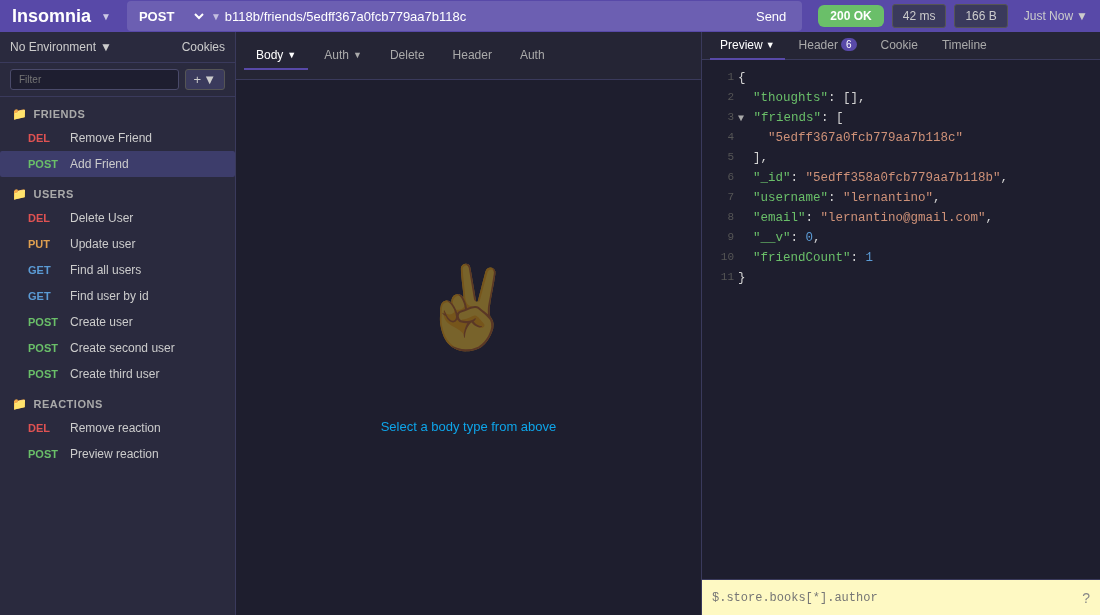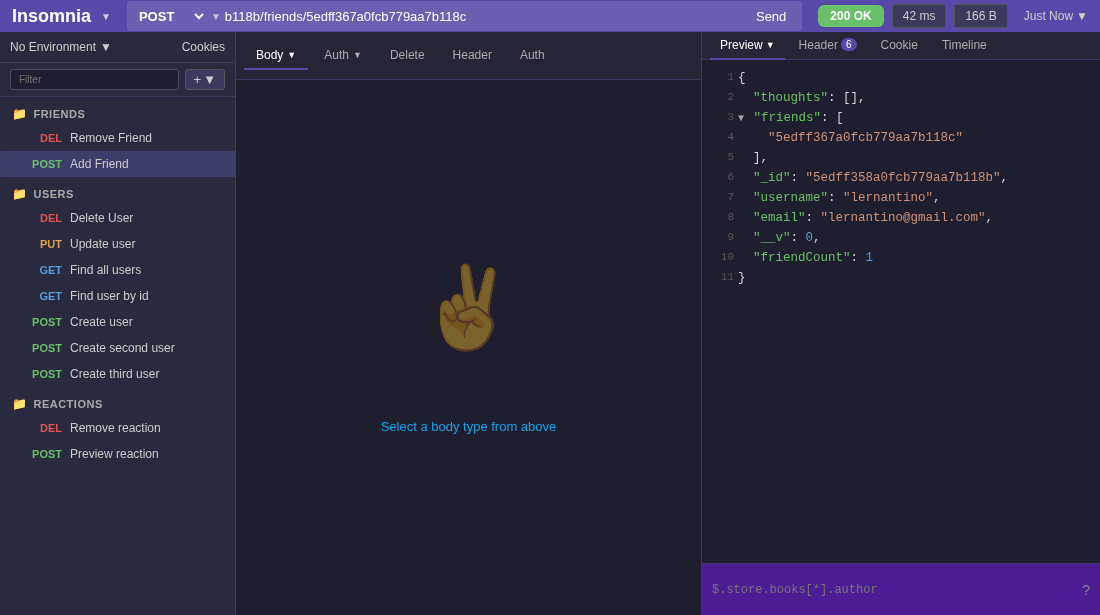--- a/index.html
+++ b/index.html
@@ -33,21 +33,21 @@
     #sidebar-filter { display: flex; align-items: center; gap: 6px; padding: 6px 10px; border-bottom: 1px solid #3a3a5c; }
     #filter-input { background: #1e1e30; border: 1px solid #4a4a6a; border-radius: 3px; color: #ccc; font-size: 10px; padding: 4px 8px; flex: 1; outline: none; }
     #add-btn { background: #3a3a5c; border: 1px solid #555; border-radius: 3px; color: #ccc; cursor: pointer; padding: 2px 8px; font-size: 13px; display: flex; align-items: center; gap: 2px; }
 
     #sidebar-list { flex: 1; overflow-y: auto; padding-bottom: 8px; }
     .group-header { display: flex; align-items: center; gap: 6px; padding: 10px 12px 4px 12px; color: #aaa; font-size: 11px; font-weight: 700; letter-spacing: 0.5px; cursor: pointer; }
     .folder-icon { font-size: 12px; }
 
     .request-item { display: flex; align-items: center; gap: 8px; padding: 6px 12px 6px 28px; cursor: pointer; color: #ccc; font-size: 12px; border-radius: 2px; }
     .request-item.active { background: #3d3d6b; }
-    .method-badge { font-size: 11px; font-weight: 700; min-width: 34px; text-align: right; }
+    .method-badge { font-size: 11px; font-weight: 700; min-width: 34px; text-align: left; }
     .method-del { color: #e05252; }
     .method-post { color: #6abf69; }
     .method-put { color: #e0a050; }
     .method-get { color: #5b9bd5; }
 
     
     #center-panel { flex: 1; background: #1e1e2e; display: flex; flex-direction: column; border-right: 1px solid #3a3a5c; overflow: hidden; }
 
     #center-tabs { display: flex; align-items: center; border-bottom: 1px solid #3a3a5c; background: #252535; padding: 0 8px; height: 48px; gap: 4px; }
     .center-tab { padding: 6px 12px; font-size: 12px; color: #aaa; cursor: pointer; border-bottom: 2px solid transparent; white-space: nowrap; display: flex; align-items: center; gap: 4px; }
@@ -69,21 +69,21 @@
     .json-line { display: flex; gap: 4px; padding: 0 12px; }
     .line-num { color: #555; min-width: 20px; text-align: right; user-select: none; font-size: 11px; padding-top: 1px; }
     .json-brace { color: #d4d4d4; }
     .json-key { color: #6abf69; }
     .json-string { color: #ce9178; }
     .json-number { color: #5b9bd5; }
     .json-bracket { color: #d4d4d4; }
     .json-comma { color: #d4d4d4; }
     .expand-arrow { color: #aaa; cursor: pointer; font-size: 10px; margin-right: 2px; }
 
-    #right-bottom { height: 52px; border-top: 1px solid #3a3a5c; background: #4c1d95; display: flex; align-items: center; padding: 0 10px; gap: 5px; }
+    #right-bottom { height: 36px; border-top: 1px solid #3a3a5c; background: #fef9c3; display: flex; align-items: center; padding: 0 10px; gap: 5px; }
     #jq-input { background: none; border: none; color: #888; font-size: 12px; font-family: 'Courier New', monospace; flex: 1; outline: none; }
     #help-icon { color: #888; cursor: pointer; font-size: 14px; }
 
     
     ::-webkit-scrollbar { width: 6px; }
     ::-webkit-scrollbar-track { background: transparent; }
     ::-webkit-scrollbar-thumb { background: #4a4a6a; border-radius: 3px; }
   </style>
 </head>
 <body>

